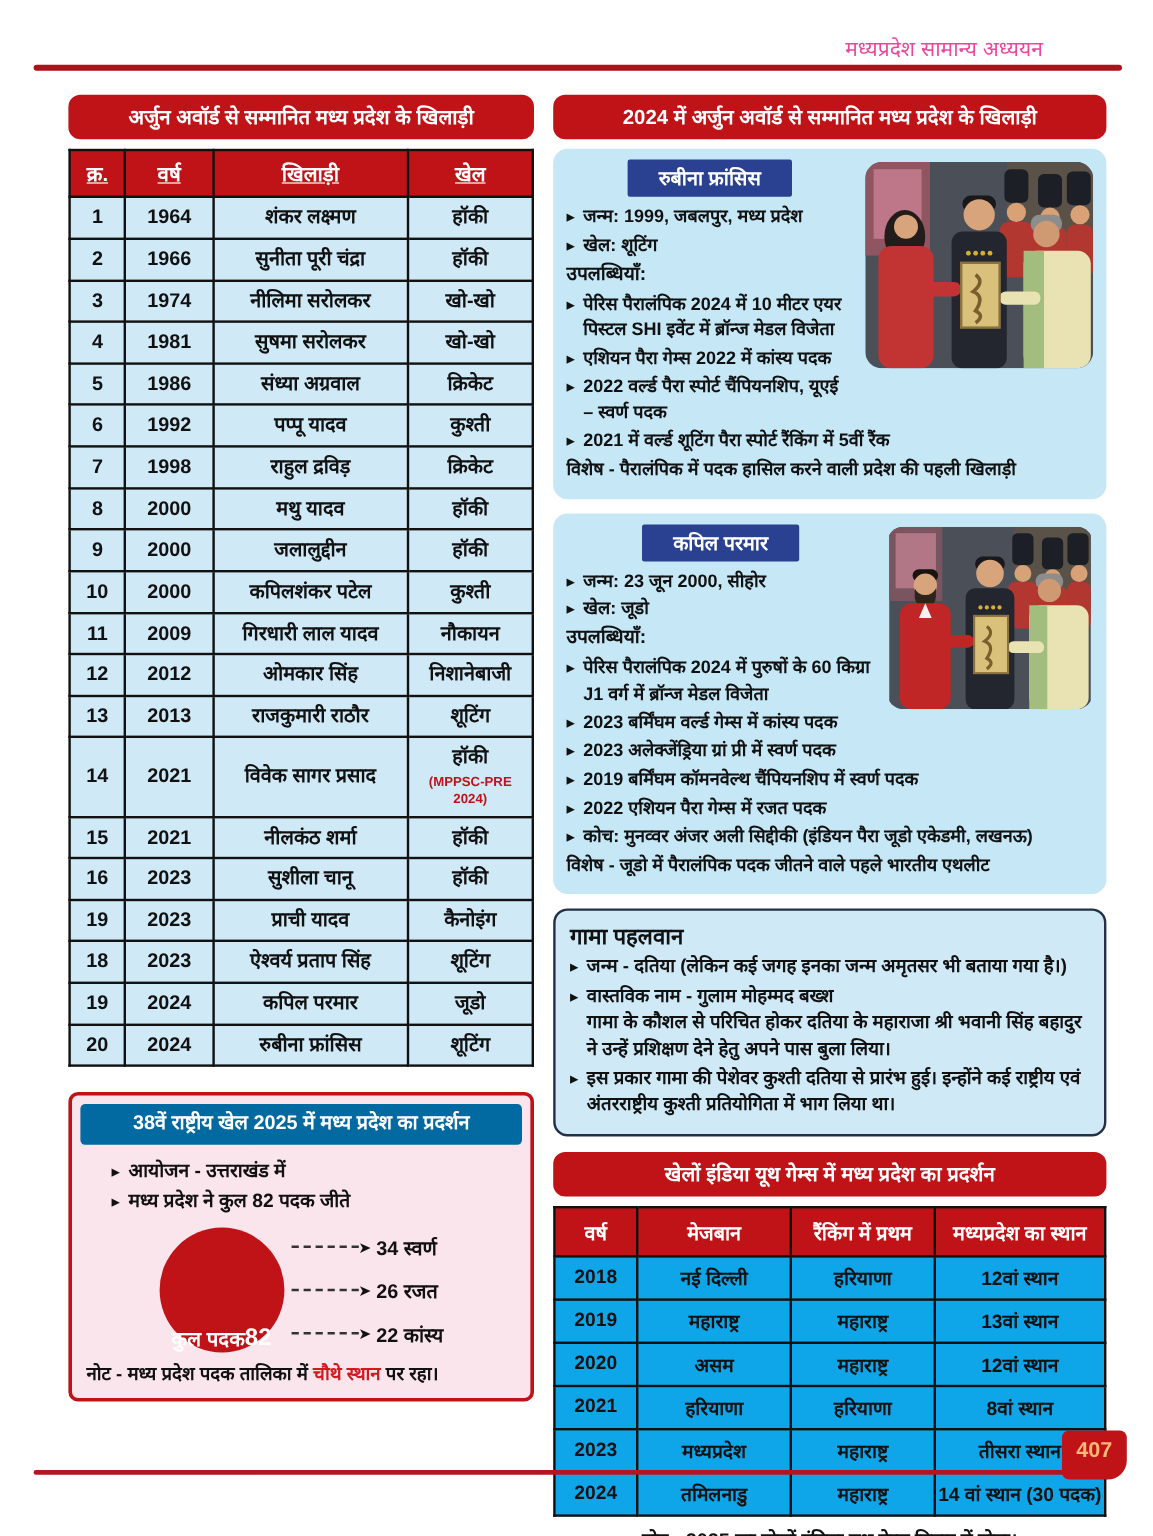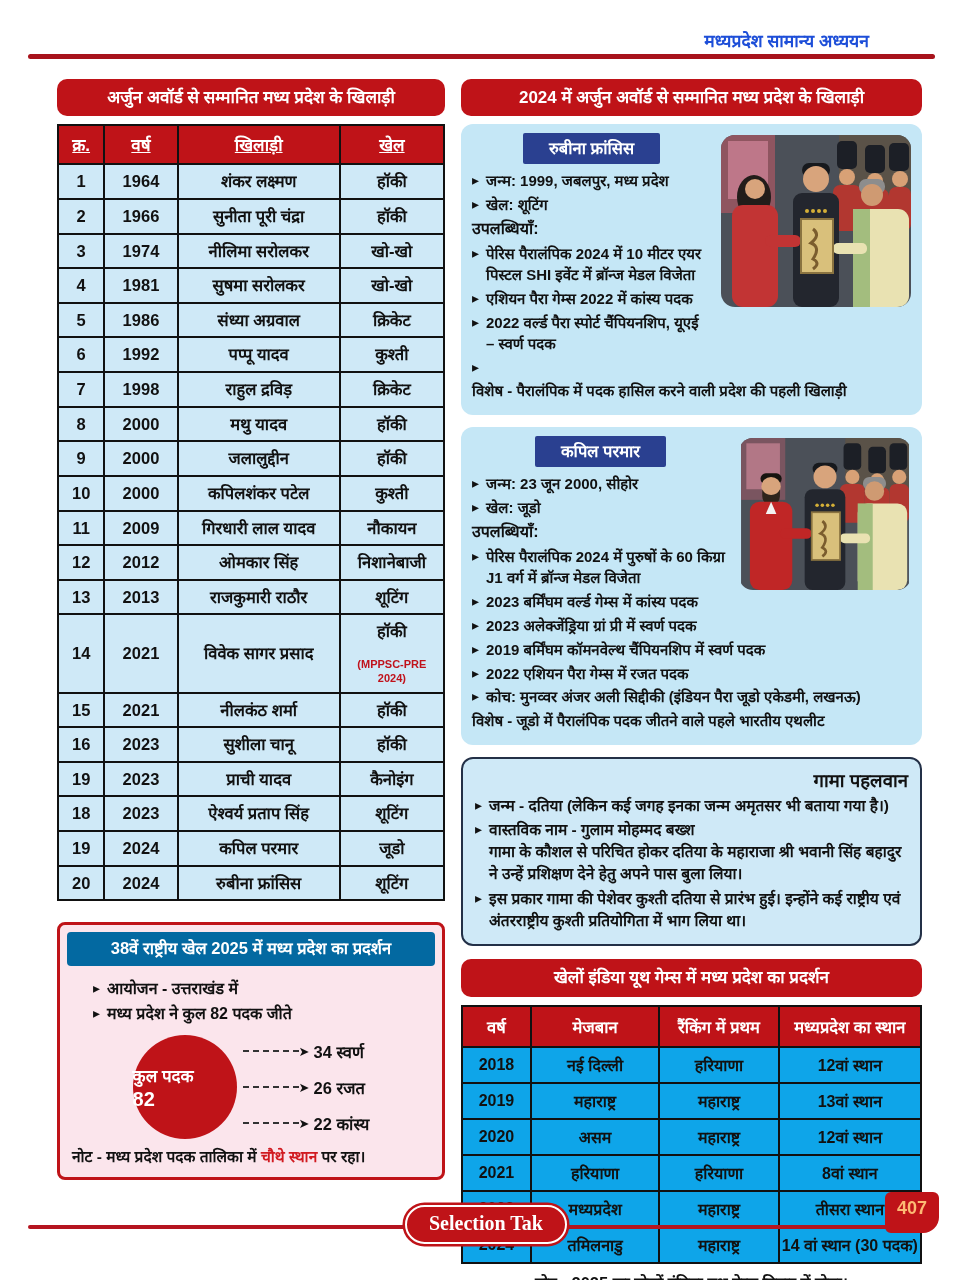--- a/index.html
+++ b/index.html
@@ -2,48 +2,48 @@
 <html lang="hi"><head>
 <meta charset="utf-8">
 <style>
   * { box-sizing: border-box; margin: 0; padding: 0; }
   html,body { background:#ffffff; }
   body { font-family: "Liberation Sans", "DejaVu Sans", sans-serif; color:#111; }
   .page { position:relative; width:961px; height:1280px; background:#fff; overflow:hidden; margin:0 auto; }
 
   
   .mp-header { padding-top:28px; }
-  .mp-header-text { text-align:right; margin-right:92px; color:#1d4ed8; font-weight:700; font-size:17.5px; }
+  .mp-header-text { text-align:right; margin-right:92px; color:#ec4899; font-weight:400; font-size:17.5px; }
   .top-line { height:5px; background:#a8131c; border-radius:3px; margin:2px 26px 0 28px; }
 
   
   .columns { display:flex; gap:16px; padding:20px 40px 0 57px; align-items:flex-start; }
   .col-left { width:388px; flex:0 0 388px; }
   .col-right { width:461px; flex:0 0 461px; }
 
   .title-badge { background:#bf1318; color:#fff; font-weight:700; font-size:17px; text-align:center;
                  padding:8px 4px; border-radius:10px; margin-bottom:8px; line-height:1.25; }
 
   
   table.awards { width:100%; border-collapse:collapse; border:2.5px solid #111; }
   table.awards th { background:#bf1318; color:#fff; font-size:17px; font-weight:700; padding:7px 2px; border:2px solid #111;text-decoration:underline; }
   table.awards td { background:#cfe9f7; font-size:16.5px; font-weight:600; text-align:center; padding:6px 2px;
                     border:2px solid #111; line-height:1.25; }
   table.awards col.c1{width:12%;} table.awards col.c2{width:19%;} table.awards col.c3{width:42%;} table.awards col.c4{width:27%;}
-  .cell-note { color:#c0121b; font-size:11px; font-weight:700; margin-top:16px; }
+  .cell-note { color:#c0121b; font-size:11px; font-weight:700; margin-top:4px; }
 
   
   .ng-box { margin-top:21px; border:3px solid #bf1318; background:#fbe5ec; border-radius:8px; padding:7px; }
   .ng-title { background:#0369a1; color:#fff; text-align:center; font-weight:700; font-size:16.5px; padding:7px 2px; border-radius:4px; line-height:1.2; }
   .ng-bullets { padding:10px 2px 0 26px; }
   .ng-bullets .li { margin:2px 0; }
   .ng-bullets .bt { font-size:16px; font-weight:600; }
   .ng-diagram { display:flex; justify-content:center; align-items:center; margin:10px 0 6px; }
   .ng-circle { width:104px; height:104px; border-radius:50%; background:#bf1318; color:#fff;
-               display:flex; flex-direction:column; align-items:flex-start; justify-content:center; flex:0 0 auto; }
+               display:flex; flex-direction:row; align-items:flex-end; justify-content:center; flex:0 0 auto; }
   .ng-circle .cl { font-size:17px; font-weight:700; }
   .ng-circle .cv { font-size:20px; font-weight:700; margin-top:1px; }
   .medal-col { display:flex; flex-direction:column; gap:13px; margin-left:6px; }
   .medal-row { display:flex; align-items:center; }
   .medal-dash { width:56px; border-top:2.5px dashed #333; }
   .medal-arrow { font-size:13px; color:#111; line-height:1; margin:0 1px 0 0; }
   .medal-label { font-size:16.5px; font-weight:700; margin-left:3px; }
   .ng-note { margin:6px 2px 3px 5px; font-size:15.5px; font-weight:600; }
   .ng-note .nlab { font-weight:800; }
   .ng-note .red-em { color:#d11a20; }
@@ -56,21 +56,21 @@
   .chip-row { text-align:center; margin-bottom:6px; }
   .chip { display:inline-block; background:#2a4090; color:#fff; font-size:16.5px; font-weight:700; padding:3px 26px 5px; border-radius:2px; }
   .li { display:flex; gap:7px; line-height:1.42; margin:2.5px 0; }
   .bl { flex:0 0 auto; font-size:14px; padding-top:1px; }
   .bt { font-size:15px; font-weight:600; white-space:pre-line; }
   .li-heading .bt { font-size:16px; font-weight:700; }
   .li-plain { }
 
   
   .gama-box { background:#cfe9f7; border:2.5px solid #233047; border-radius:12px; padding:8px 12px 10px; margin-bottom:13px; }
-  .gama-title { text-align:right; font-size:18.5px; font-weight:700; margin-bottom:3px; }
+  .gama-title { text-align:left; font-size:18.5px; font-weight:700; margin-bottom:3px; }
   .gama-box .bt { font-size:15.5px; }
 
   
   .youth-title { margin:0 0 8px; }
   table.youth { width:100%; border-collapse:collapse; border:2.5px solid #111; }
   table.youth th { background:#bf1318; color:#fff; font-size:16.5px; font-weight:700; padding:8px 2px; border:2px solid #111; }
   table.youth td { background:#0ea5e9; font-size:16px; font-weight:600; text-align:center; padding:6px 2px; border:2px solid #111; }
   table.youth col.y1{width:15%;} table.youth col.y2{width:28%;} table.youth col.y3{width:26%;} table.youth col.y4{width:31%;}
   .youth-note { text-align:center; font-size:16.5px; font-weight:700; margin-top:7px; }
 
@@ -341,20 +341,21 @@
             <div class="li li-bullet">
               <span class="bl">▸</span>
               <span class="bt">एशियन पैरा गेम्स 2022 में कांस्य पदक</span>
             </div>
             <div class="li li-bullet">
               <span class="bl">▸</span>
               <span class="bt">2022 वर्ल्ड पैरा स्पोर्ट चैंपियनशिप, यूएई – स्वर्ण पदक</span>
             </div>
             <div class="li li-bullet">
               <span class="bl">▸</span>
+              <span class="bt">2021 में वर्ल्ड शूटिंग पैरा स्पोर्ट रैंकिंग में 5वीं रैंक</span>
             </div>
             <div class="li li-plain">
               <span class="bt">विशेष - पैरालंपिक में पदक हासिल करने वाली प्रदेश की पहली खिलाड़ी</span>
             </div>
           </div>
       </div>
 
       <div class="profile-panel">
         <div class="profile-photo small">
           <svg viewBox="0 0 190 172" aria-hidden="true">
@@ -510,16 +511,15 @@
               <td>महाराष्ट्र</td>
               <td>14 वां स्थान (30 पदक)</td>
             </tr>
           </tbody>
       </table>
       <div class="youth-note">नोट - 2025 का खेलों इंडिया यूथ गेम्स बिहार में होगा।</div>
     </div>
   </div>
 
   <div class="footer-line"></div>
-  <div class="brand-pill">Selection Tak</div>
   <div class="page-num">407</div>
 
 </div>
 
 </body></html>

